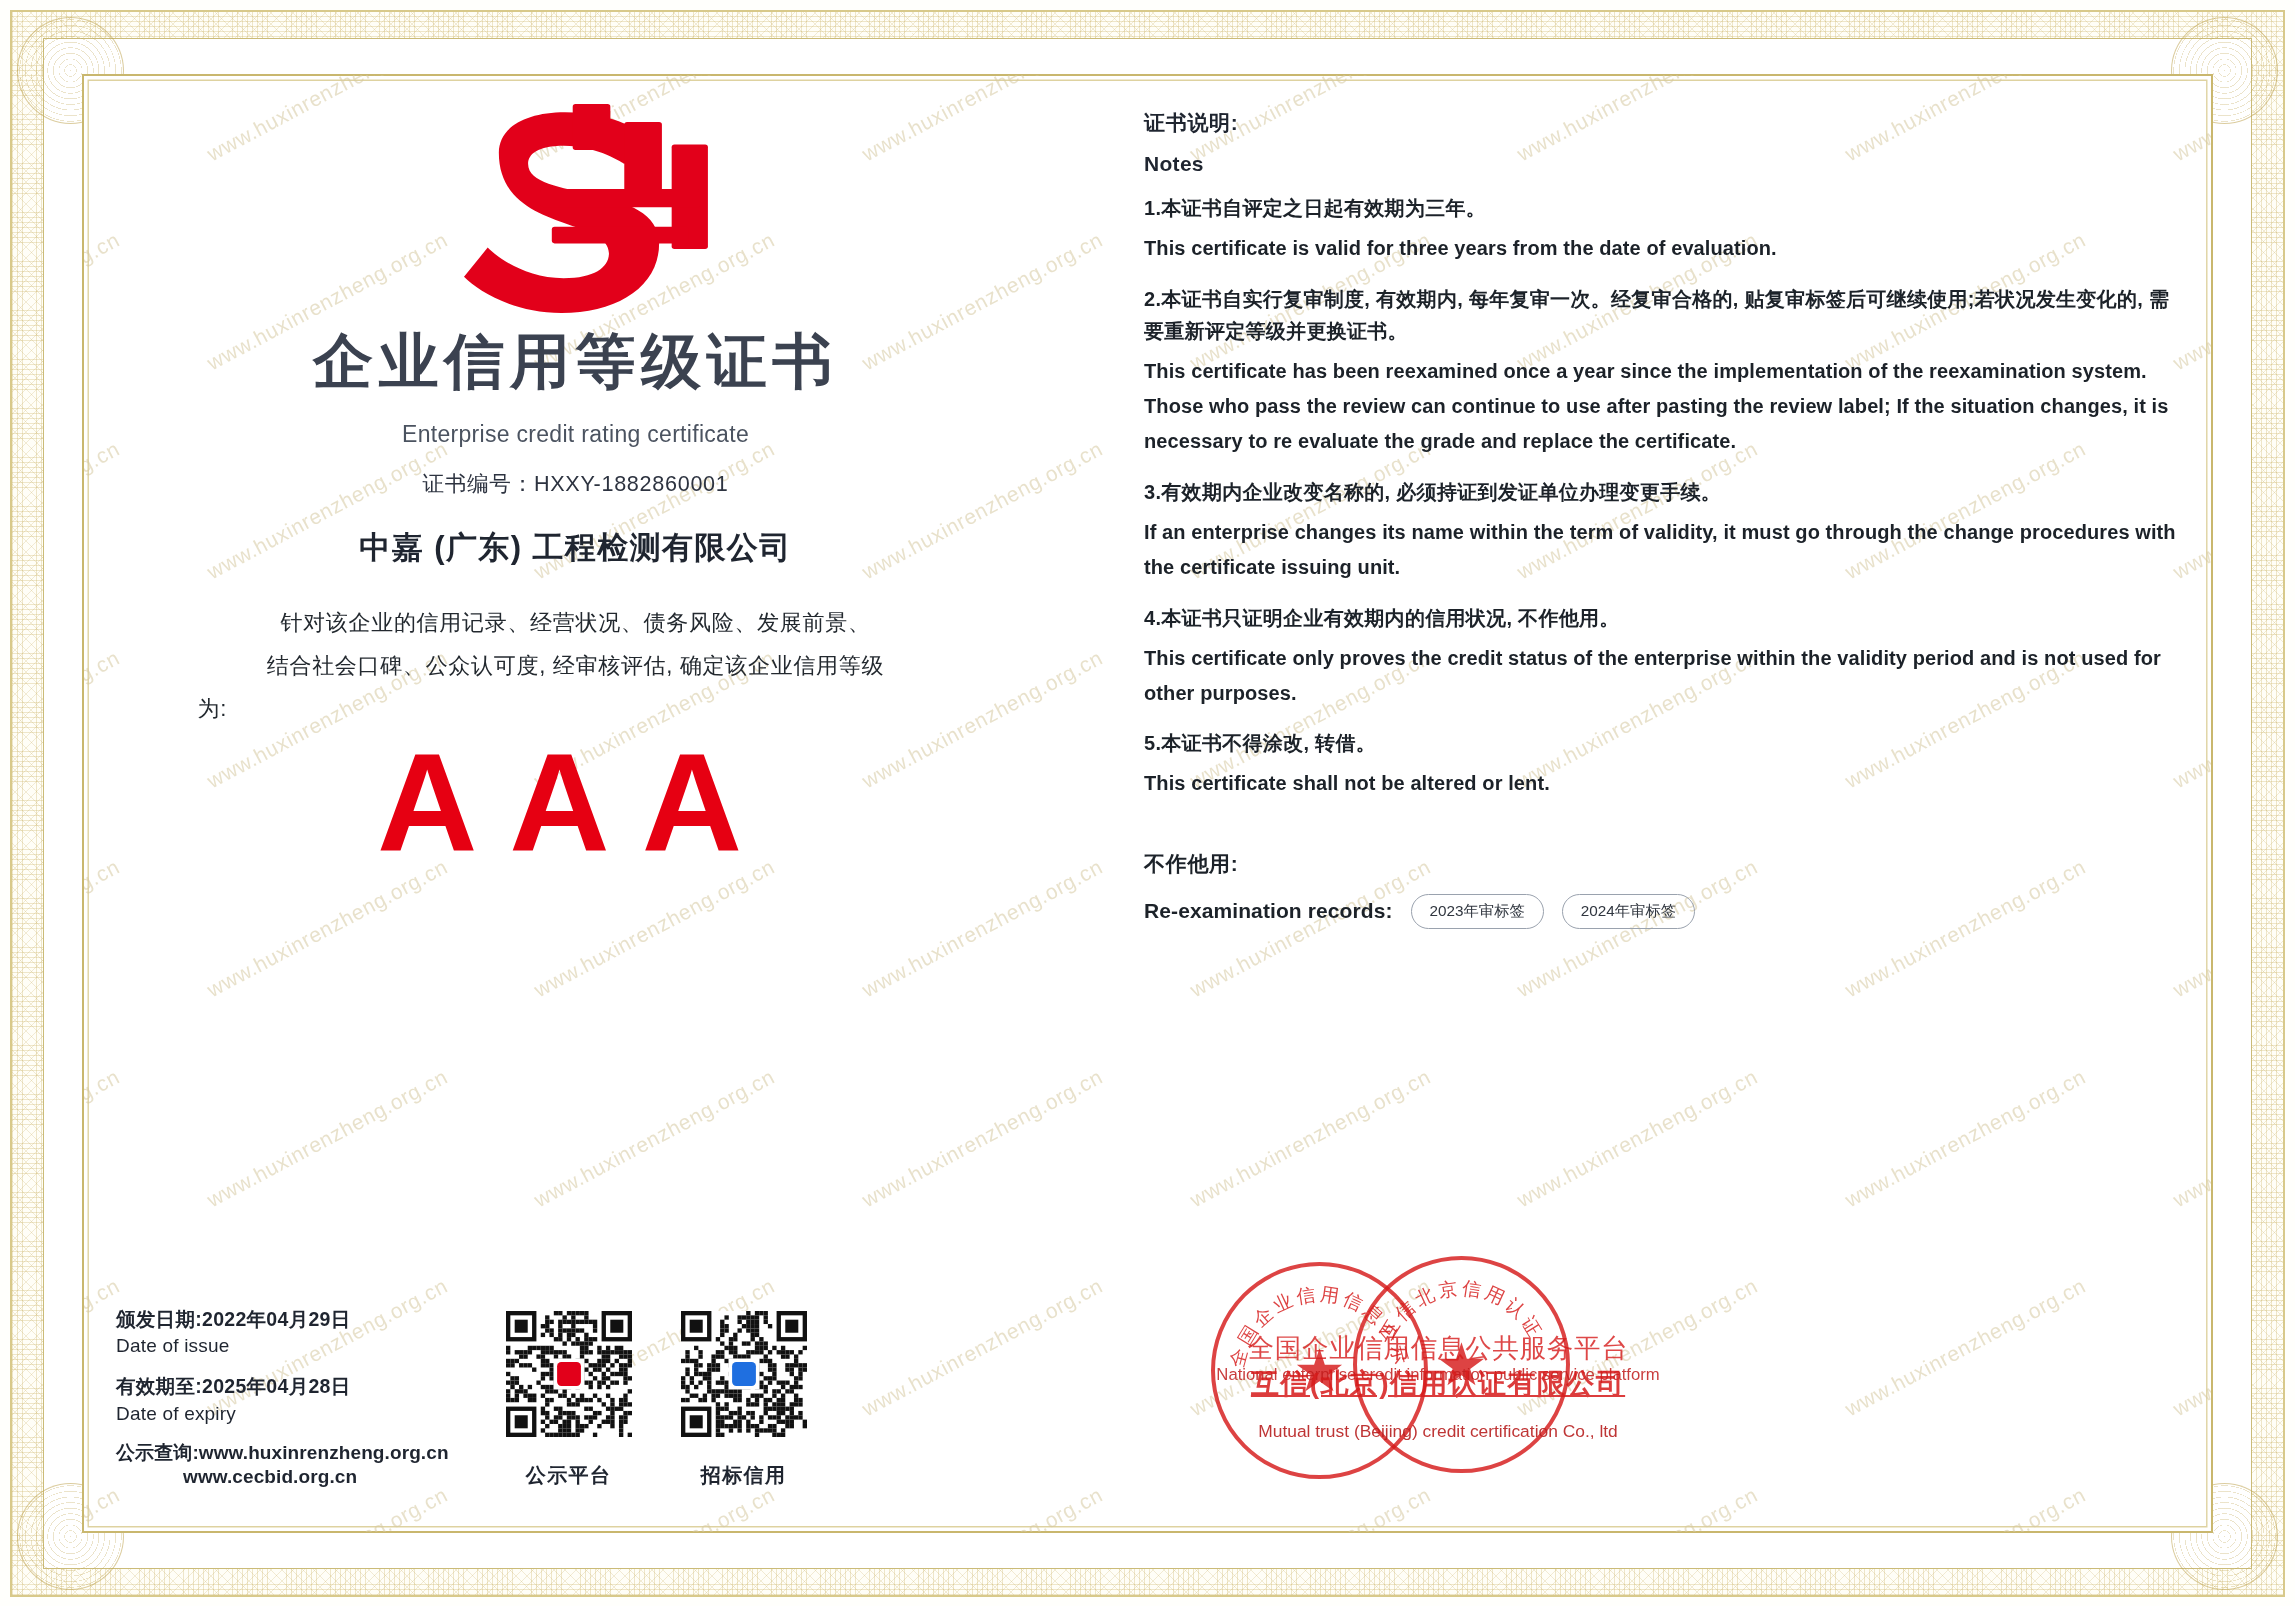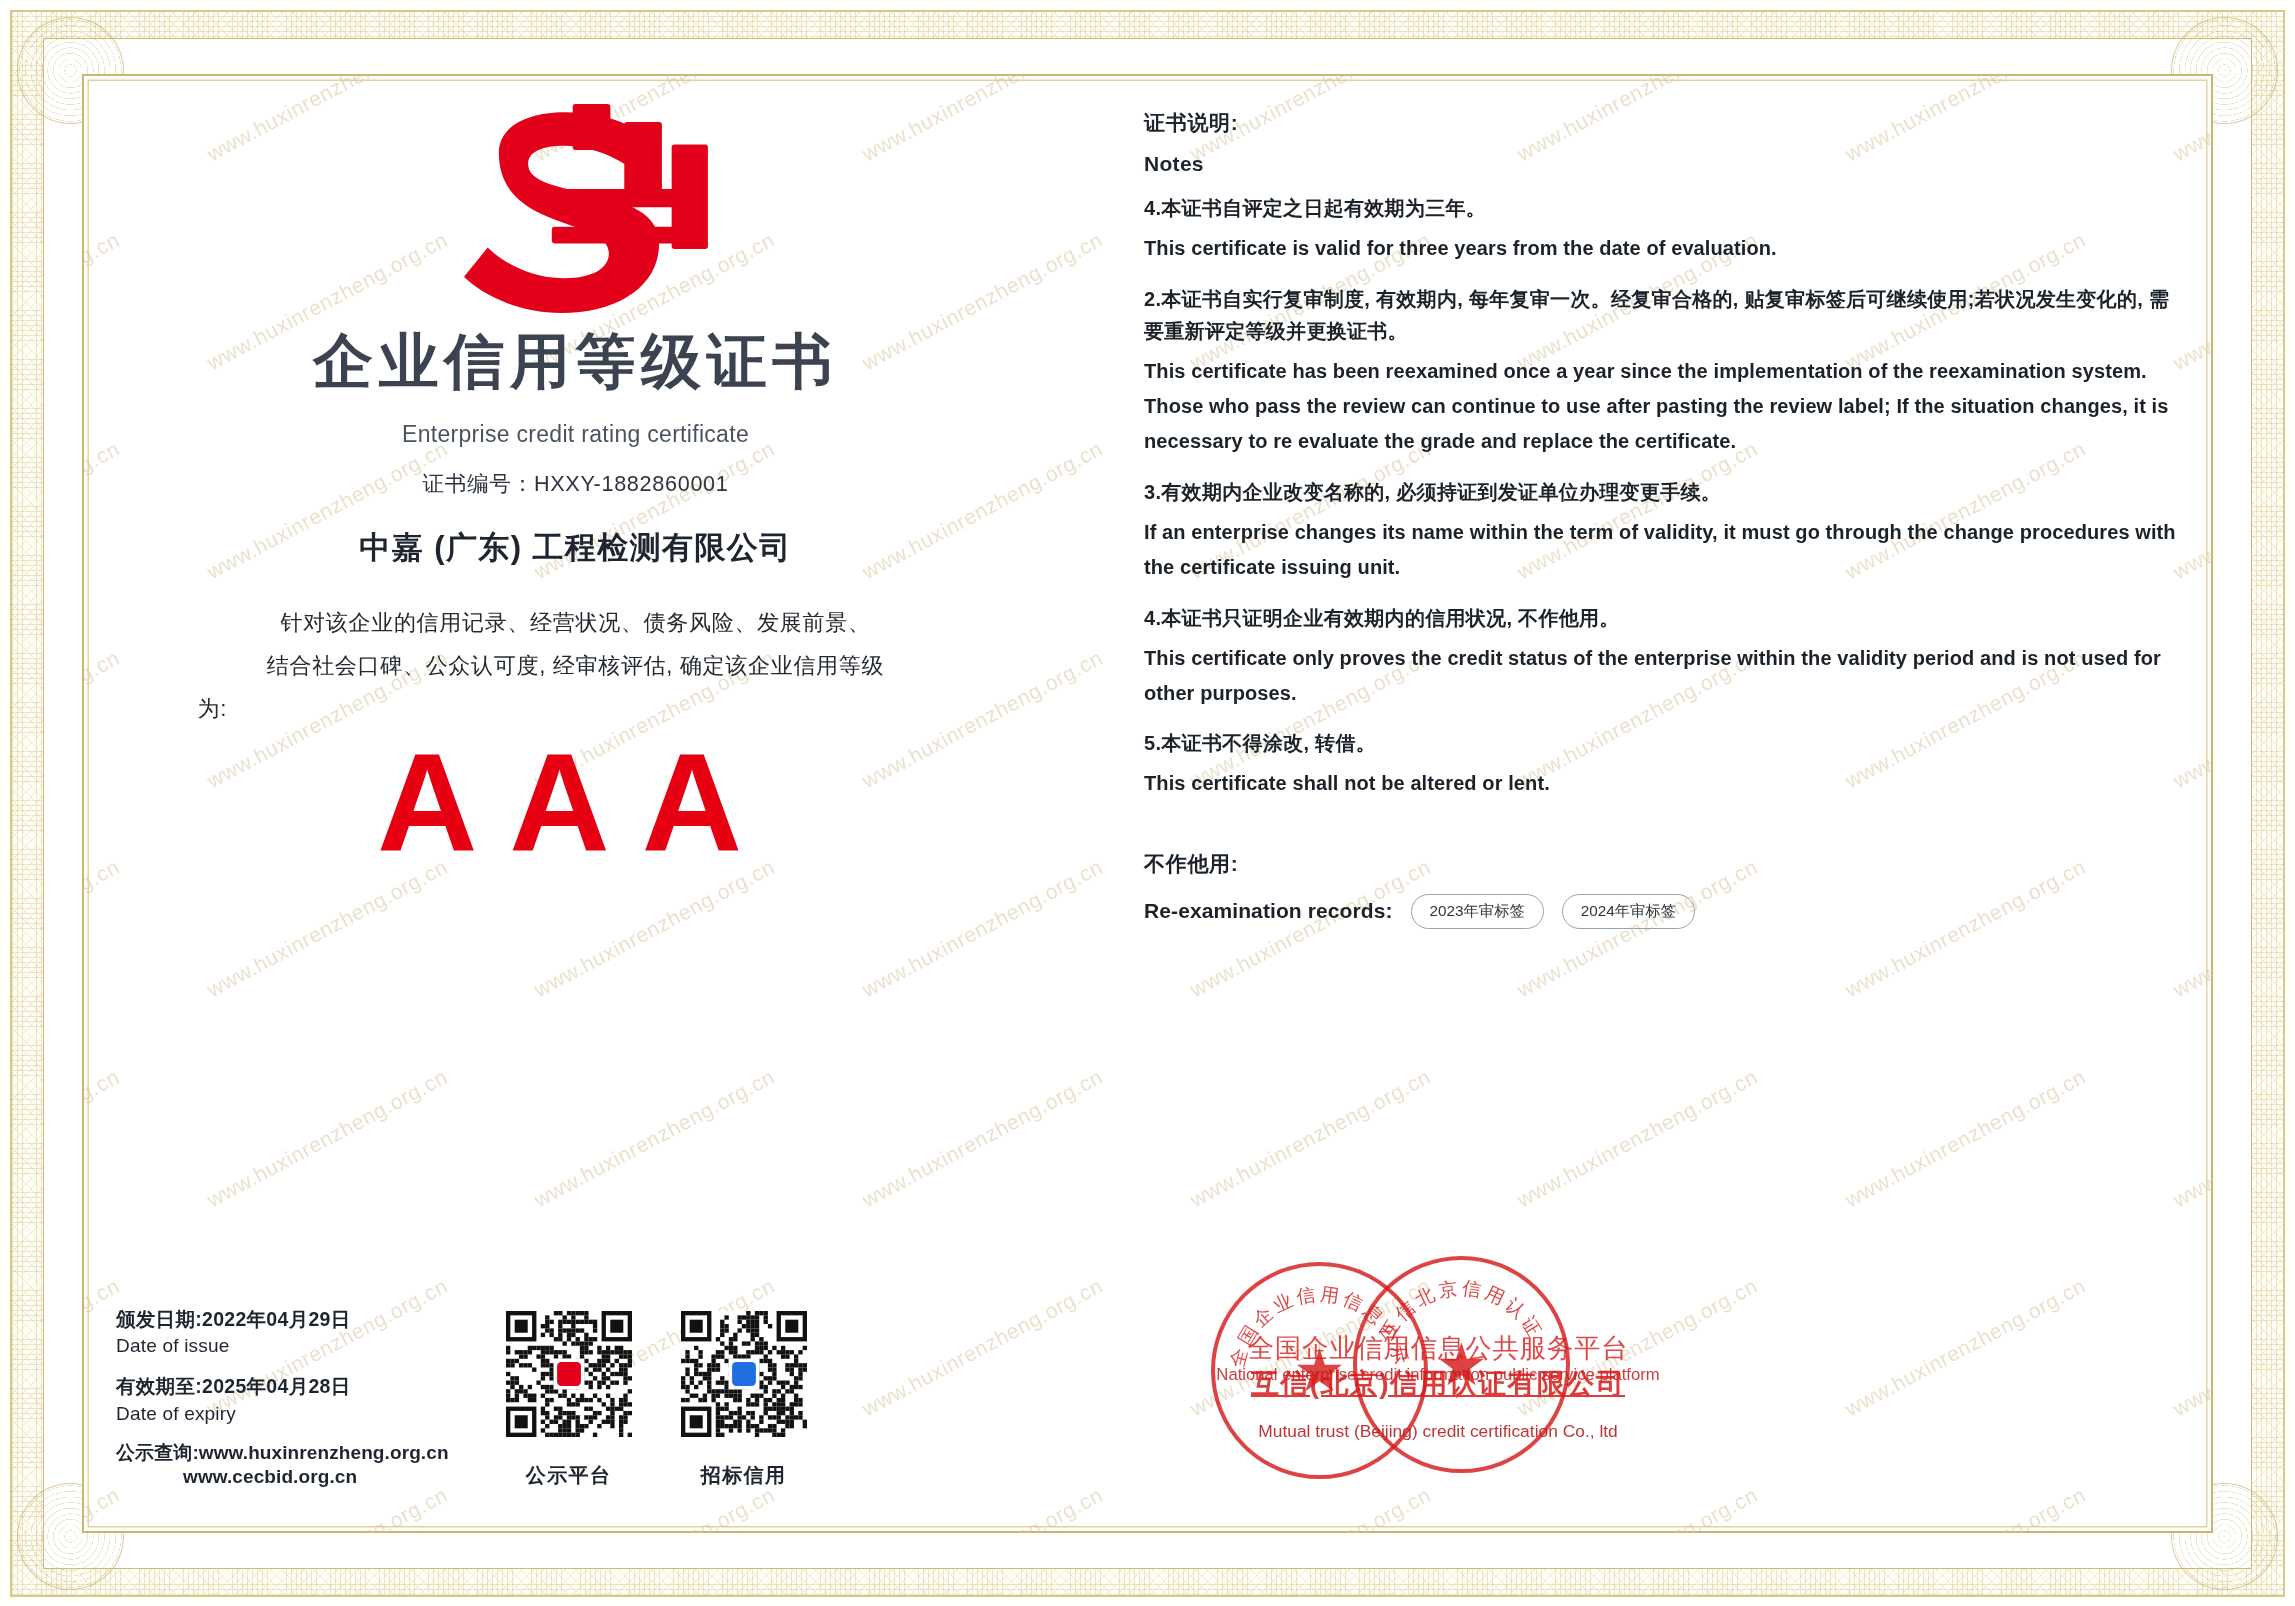--- a/index.html
+++ b/index.html
@@ -1184,21 +1184,21 @@
         </div>
       </div>
     </div>
 
     <div class="divider-v"></div>
 
     <div class="right-pane">
       <div class="notes-head-cn">证书说明:</div>
       <div class="notes-head-en">Notes</div>
 
-      <div class="note-cn">4.本证书自评定之日起有效期为三年。</div>
+      <div class="note-cn">1.本证书自评定之日起有效期为三年。</div>
       <div class="note-en">This certificate is valid for three years from the date of evaluation.</div>
 
       <div class="note-cn">2.本证书自实行复审制度, 有效期内, 每年复审一次。经复审合格的, 贴复审标签后可继续使用;若状况发生变化的, 需要重新评定等级并更换证书。</div>
       <div class="note-en">This certificate has been reexamined once a year since the implementation of the reexamination system. Those who pass the review can continue to use after pasting the review label; If the situation changes, it is necessary to re evaluate the grade and replace the certificate.</div>
 
       <div class="note-cn">3.有效期内企业改变名称的, 必须持证到发证单位办理变更手续。</div>
       <div class="note-en">If an enterprise changes its name within the term of validity, it must go through the change procedures with the certificate issuing unit.</div>
 
       <div class="note-cn">4.本证书只证明企业有效期内的信用状况, 不作他用。</div>
       <div class="note-en">This certificate only proves the credit status of the enterprise within the validity period and is not used for other purposes.</div>

